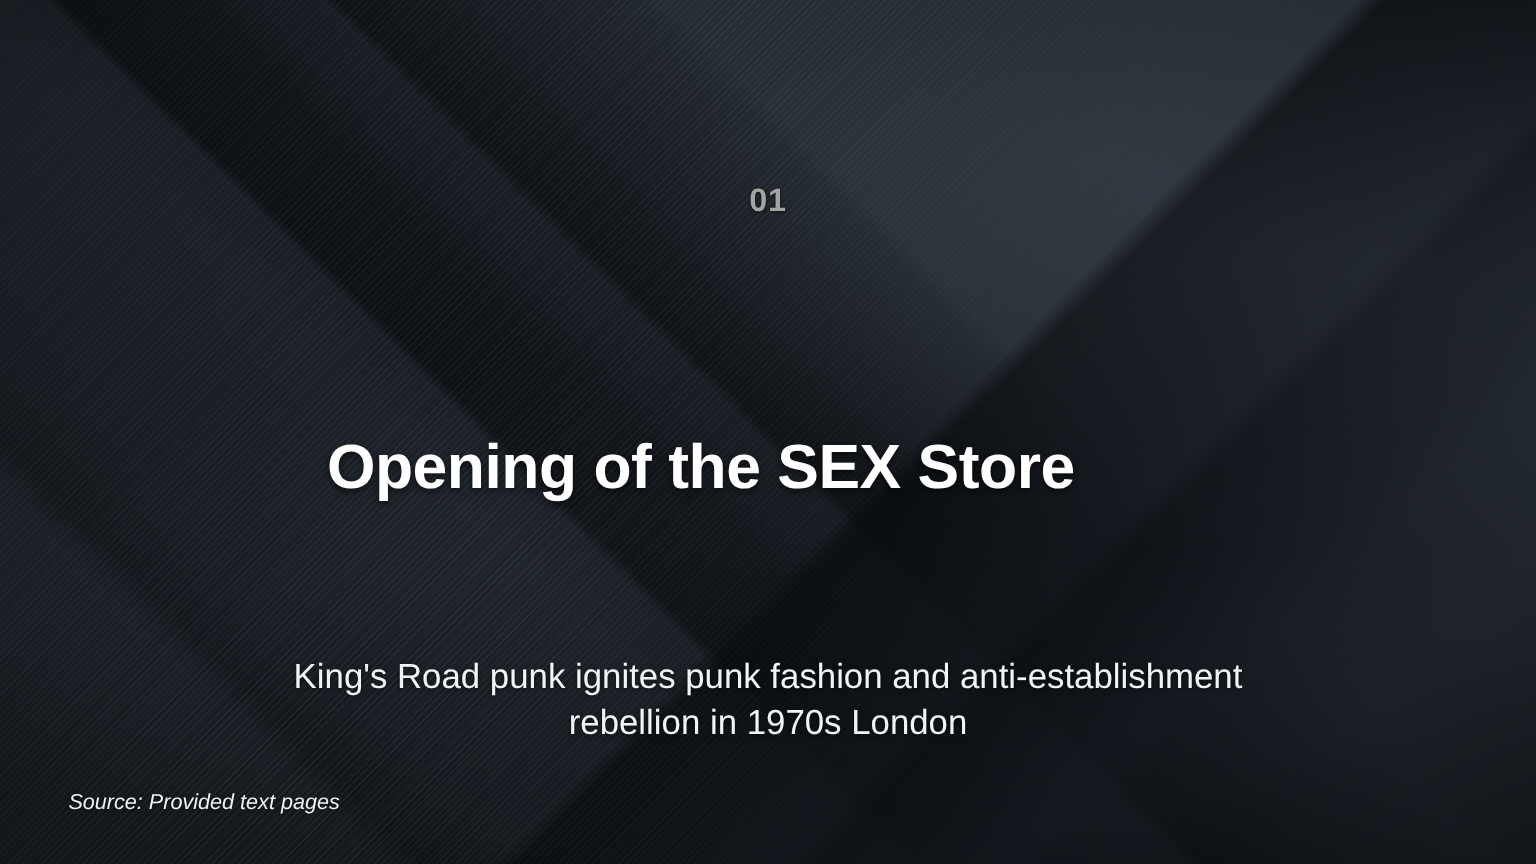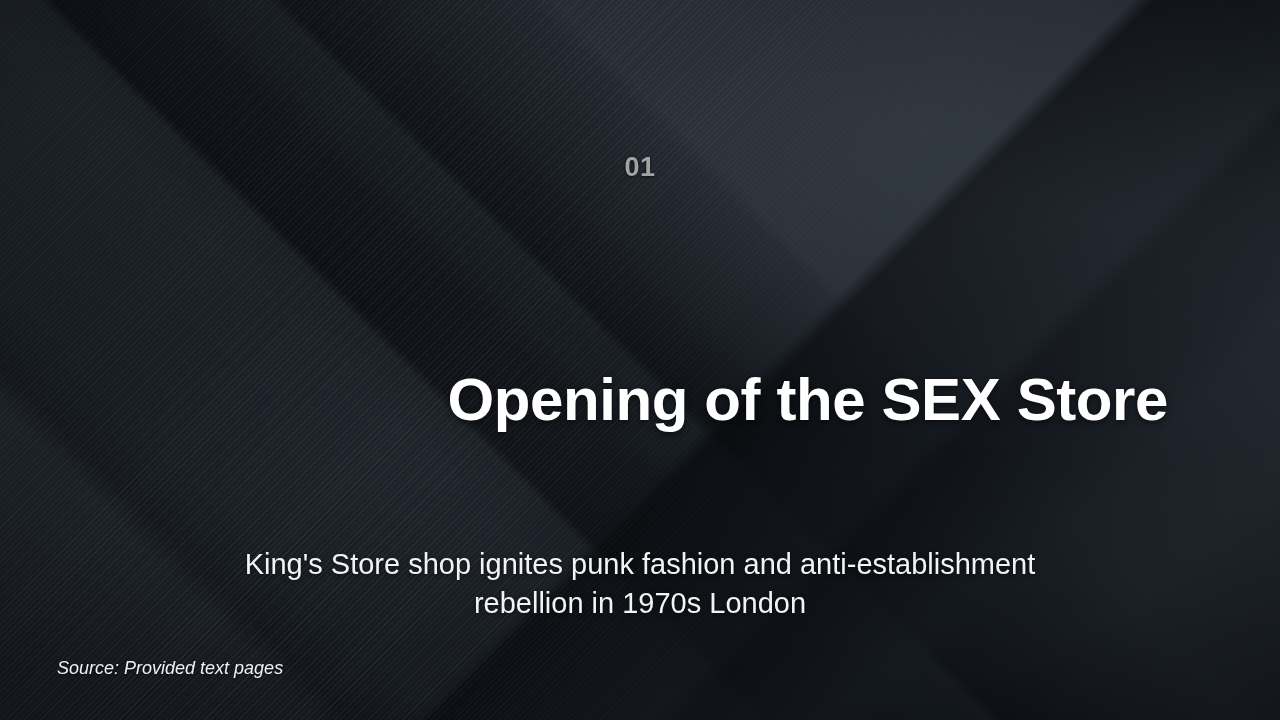--- a/index.html
+++ b/index.html
@@ -183,22 +183,22 @@
     color: #a3a3a3;
     letter-spacing: 0.5px;
     text-shadow: 0 1px 3px rgba(0,0,0,0.65);
   }
 
   .title {
     position: absolute;
     top: 325px;
     left: 0;
     width: 1168px;
-    text-align: right;
-    font-size: 60px;
+    text-align: center;
+    font-size: 52px;
     font-weight: bold;
     color: #ffffff;
     letter-spacing: -0.4px;
     text-shadow: 0 2px 6px rgba(0,0,0,0.60);
   }
 
   .subtitle {
     position: absolute;
     top: 516px;
     left: 190px;
@@ -241,19 +241,19 @@
   <div class="bg-layer bg-stripes"></div>
   <div class="bg-layer bg-stripes-soft"></div>
   <div class="bg-layer bg-vignette"></div>
 
   <div class="content">
 
     <div class="eyebrow">01</div>
 
     <h1 class="title">Opening of the SEX Store</h1>
 
-    <p class="subtitle">King's Store shop ignites punk fashion and anti-establishment rebellion in 1970s London</p>
+    <p class="subtitle">King's Road punk ignites punk fashion and anti-establishment rebellion in 1970s London</p>
 
     <div class="source">Source: Provided text pages</div>
 
   </div>
 
 </div>
 
 </body></html>

